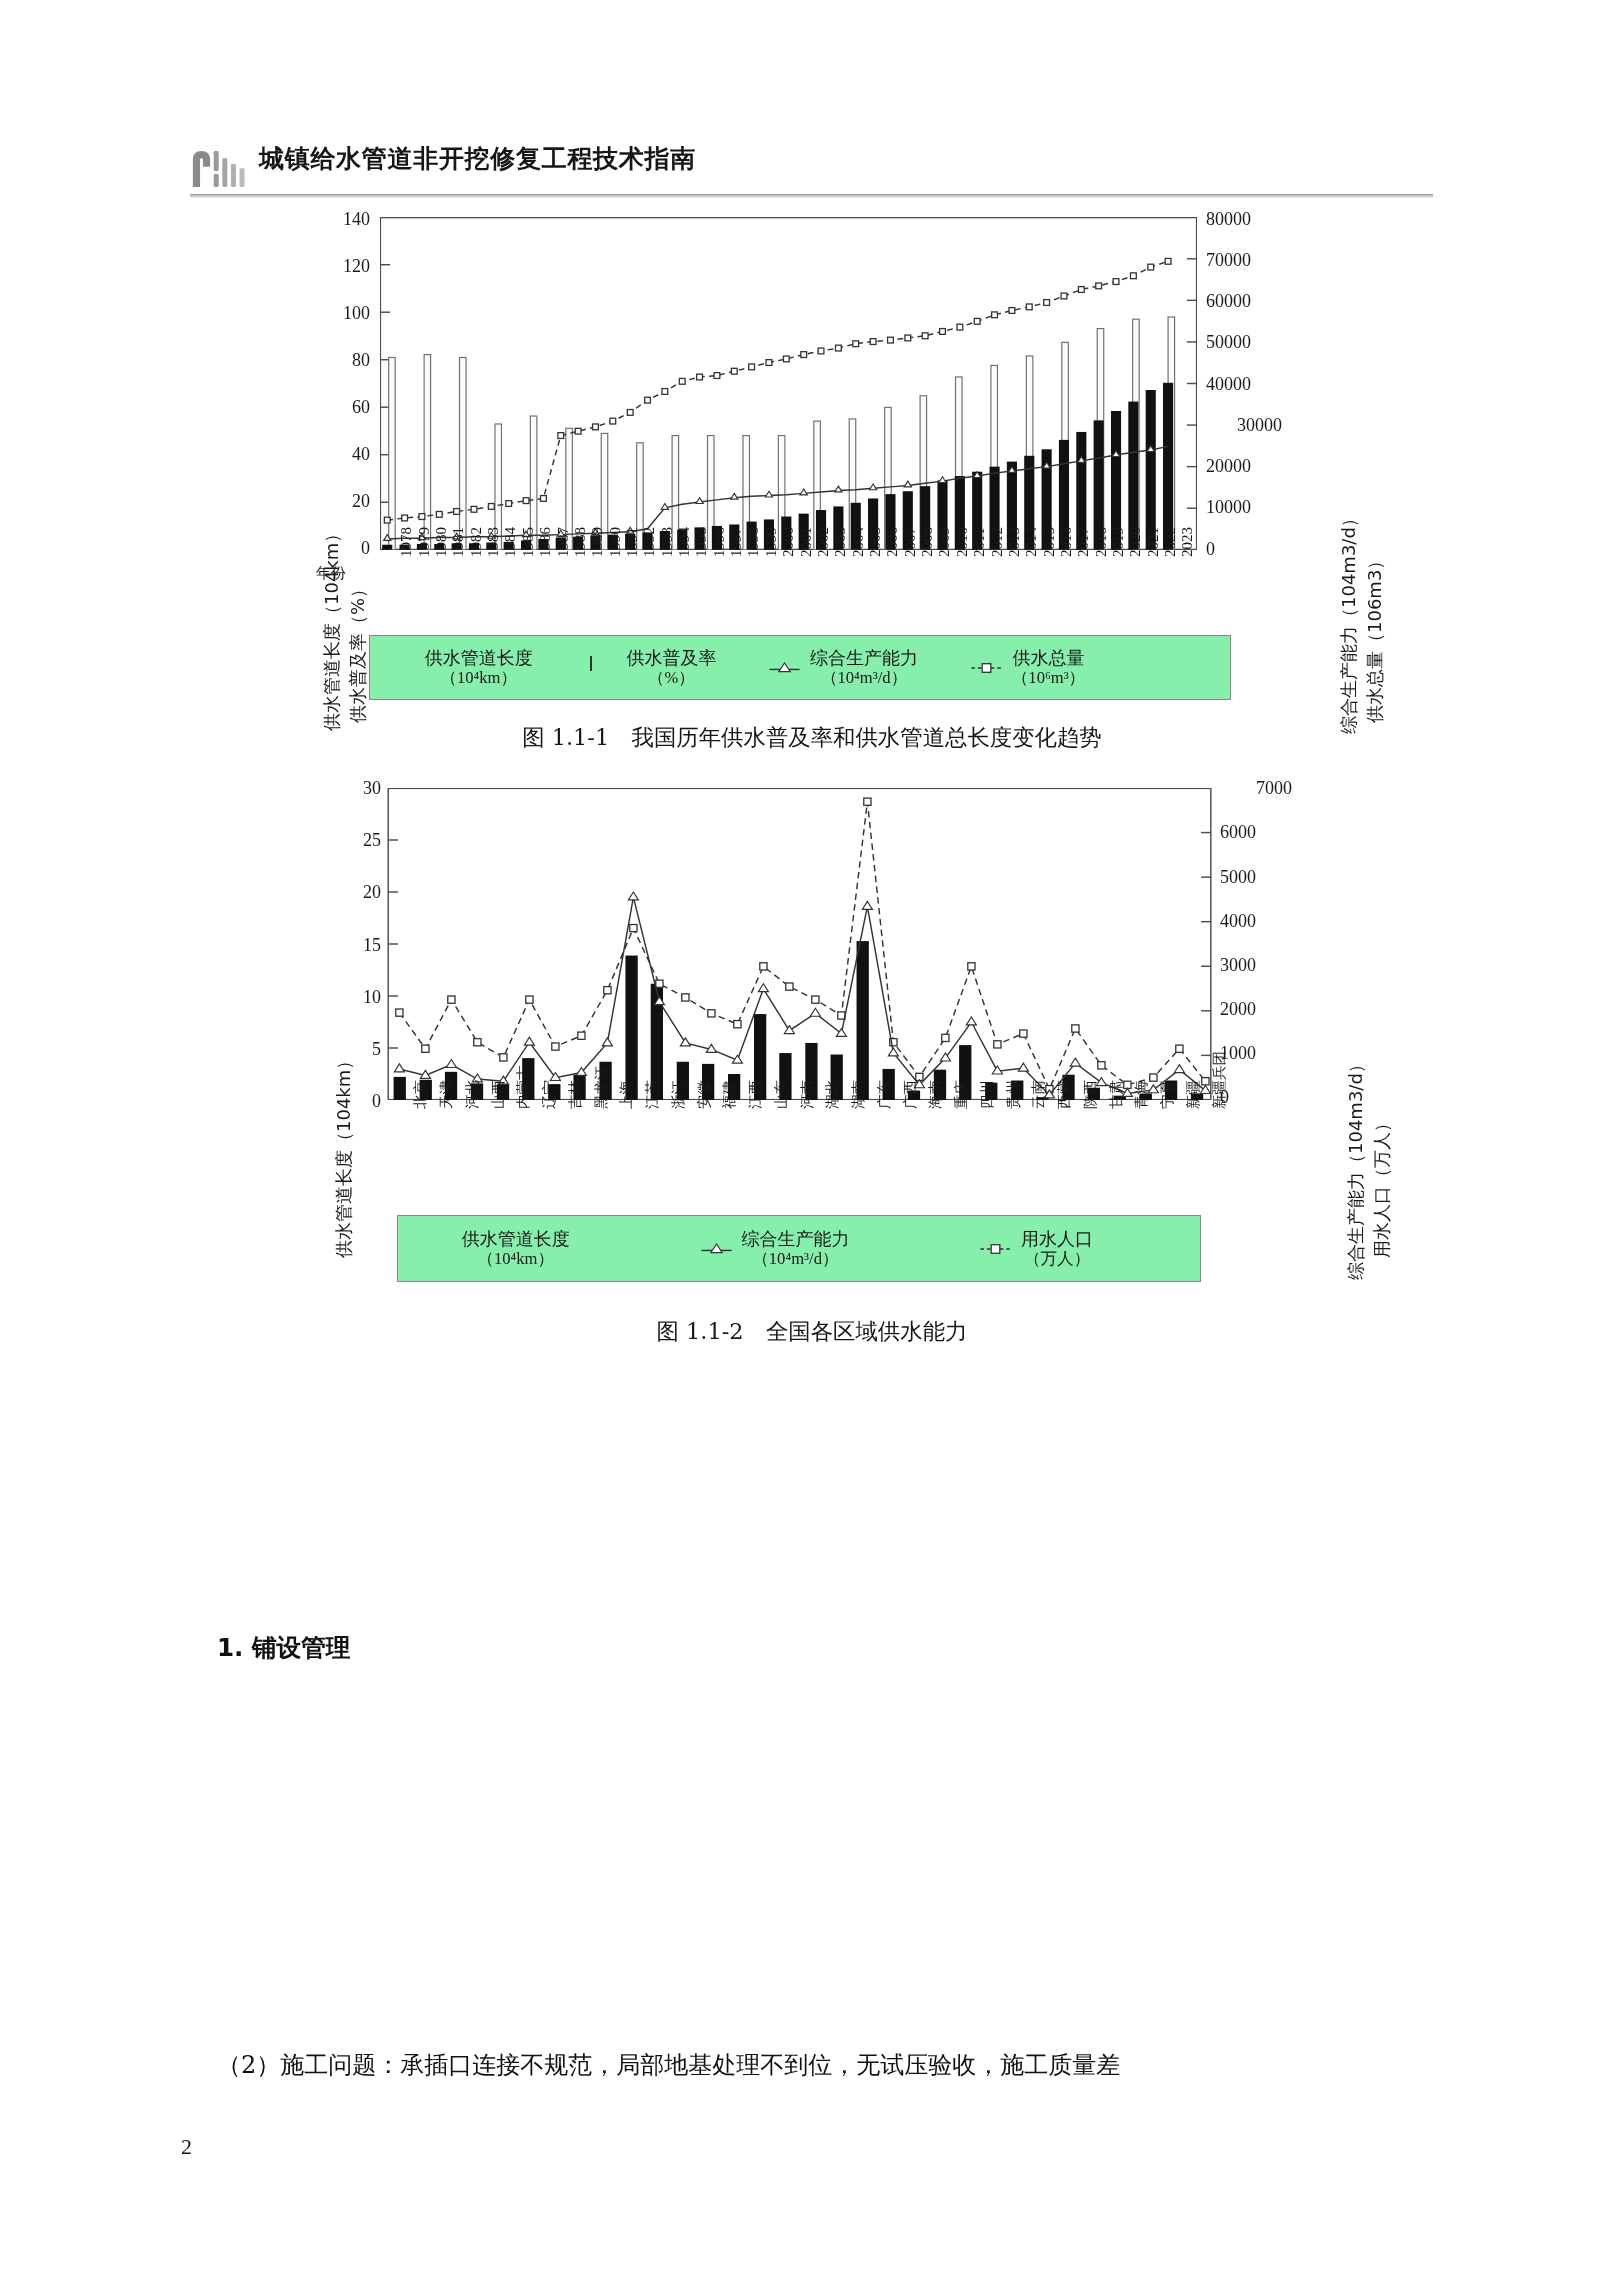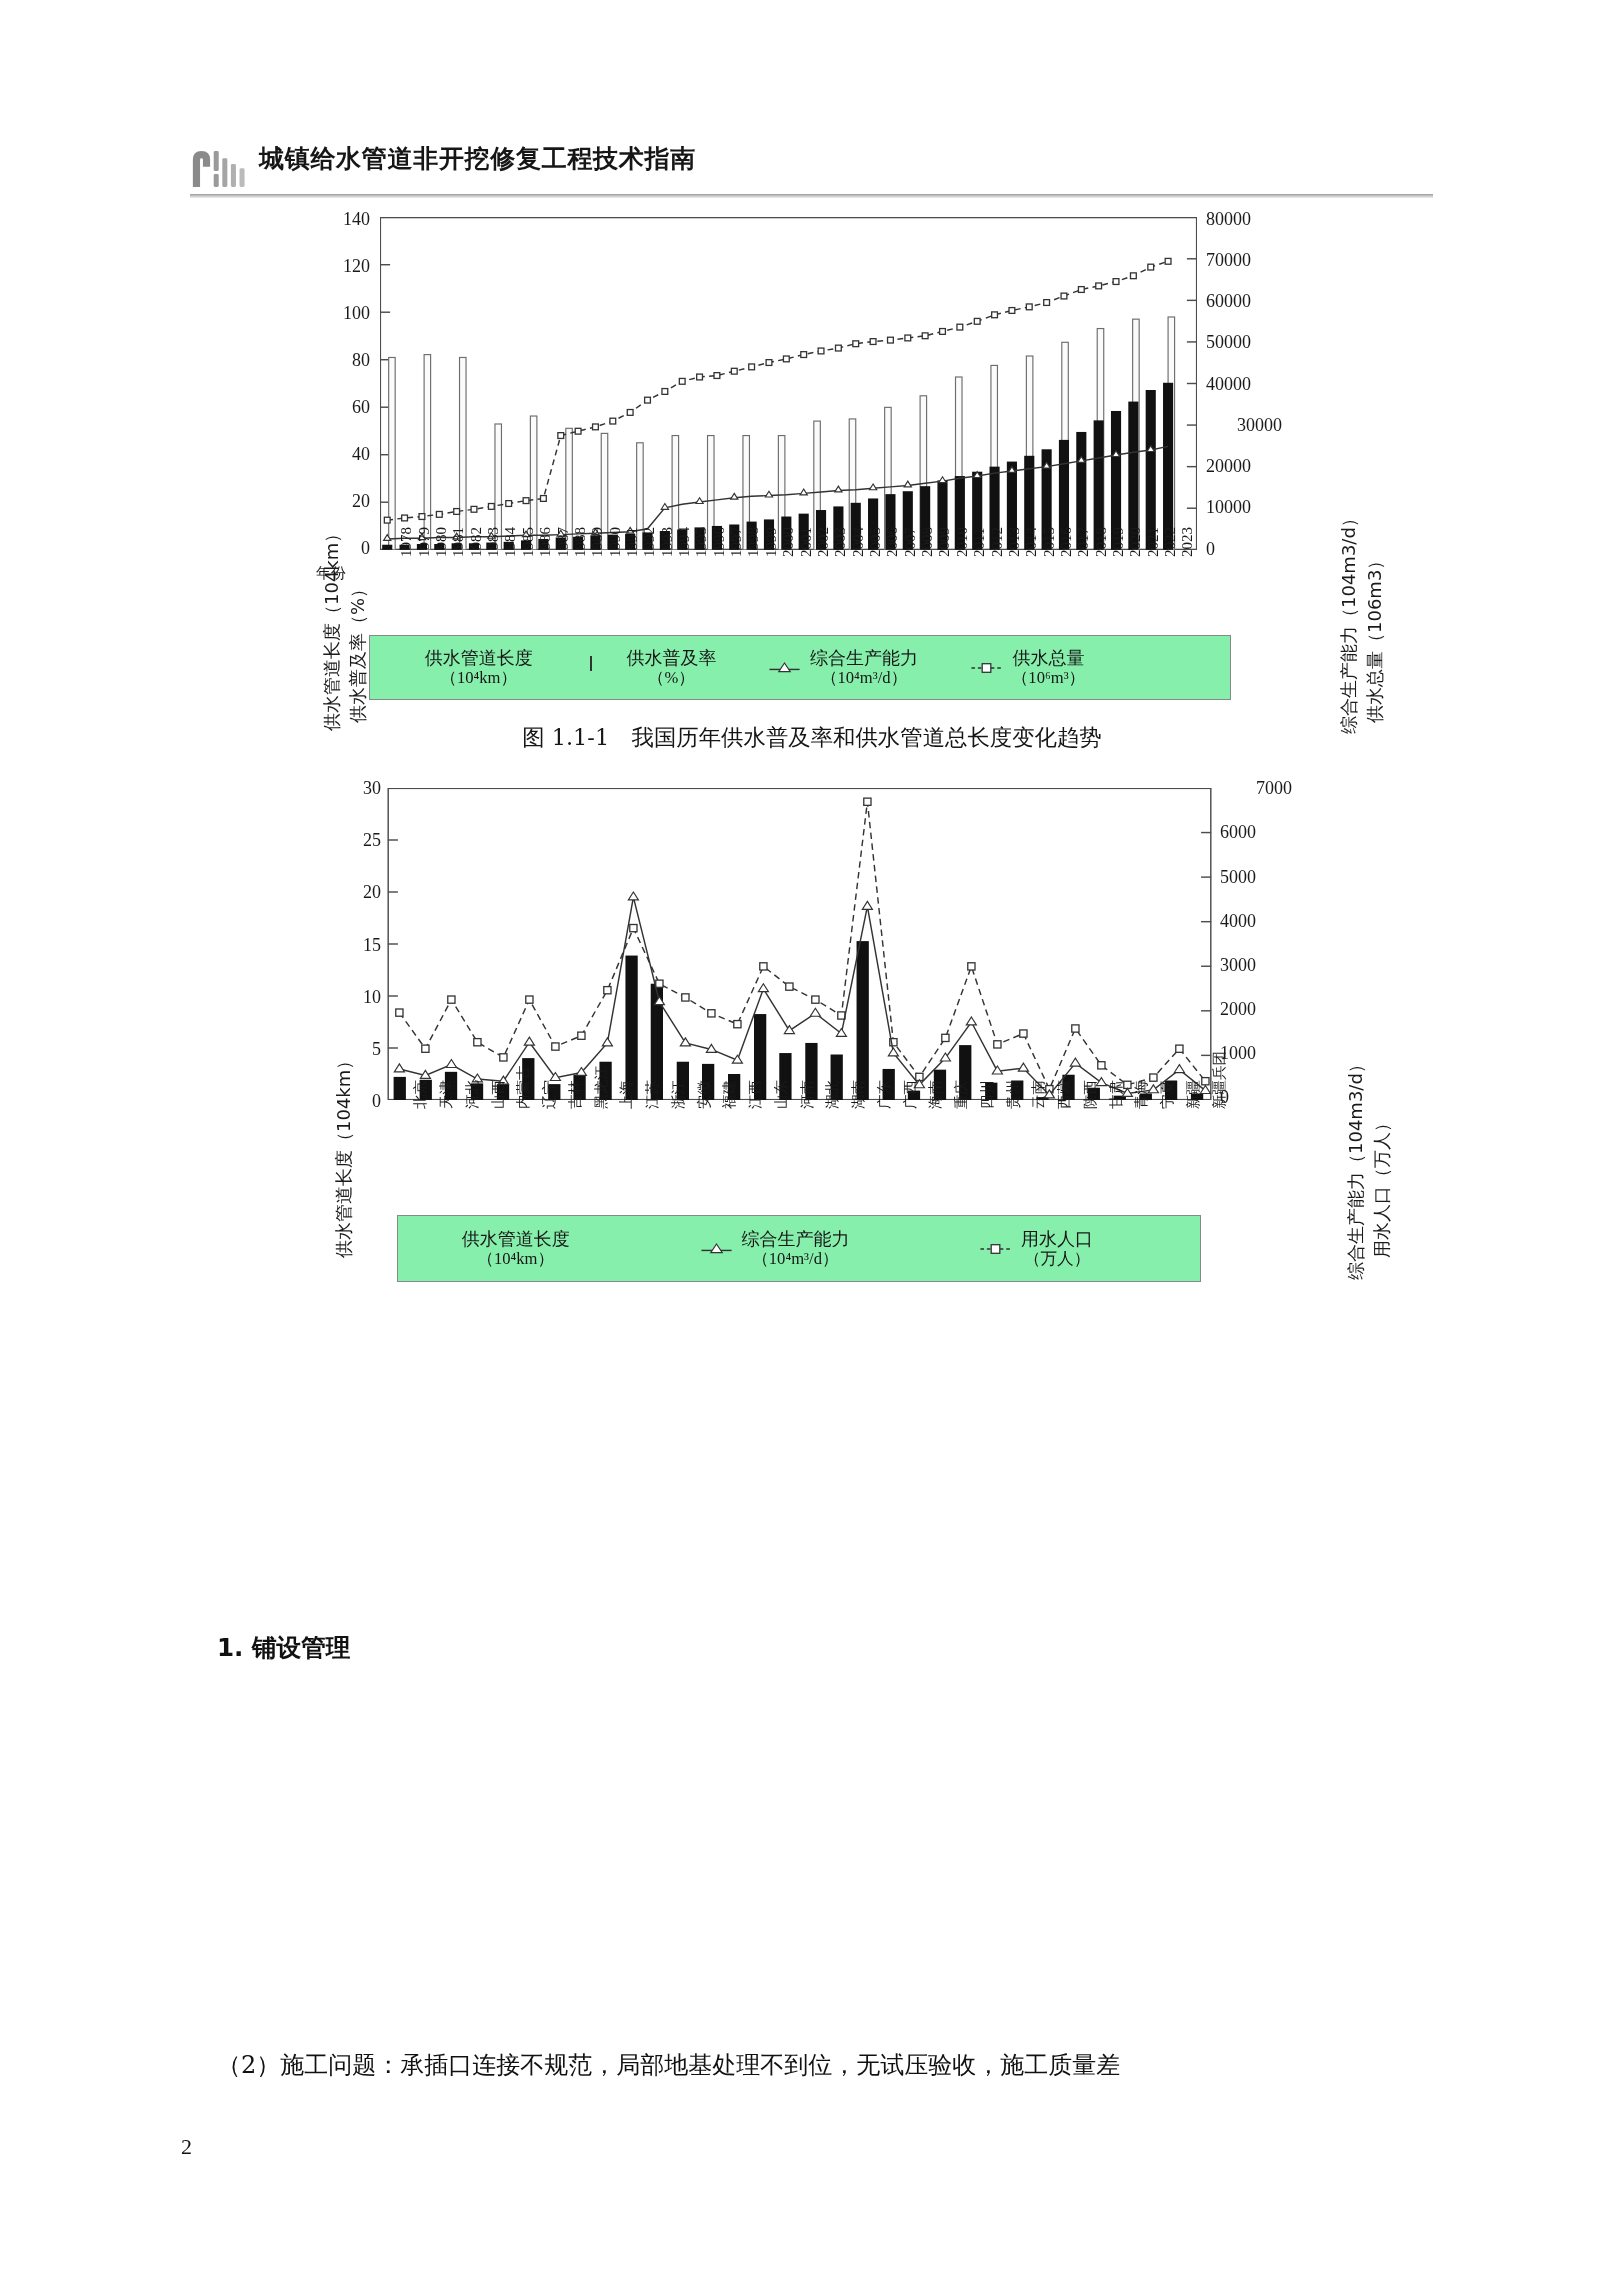--- a/index.html
+++ b/index.html
@@ -631,20 +631,21 @@
           <rect x="17" y="9" width="12" height="12" fill="#fff" stroke="#333" stroke-width="1.8"></rect>
             </svg>
         </span>
         <span class="legend-text">
           <span>用水人口</span>
           <span class="unit">（万人）</span>
         </span>
       </div>
     </div>
 
+    <div class="caption" style="left:0; top:528px;">图 1.1-2　全国各区域供水能力</div>
   </div>
 
 
   <div class="heading" style="left:217px; top:1631px;">1. 铺设管理</div>
 
 
   <div class="body-text p-indent" style="left:168px; top:2040px; width:1295px;">（2）施工问题：承插口连接不规范，局部地基处理不到位，无试压验收，施工质量差</div>
 
   <div class="page-num" style="left:181px; top:2134px;">2</div>
 

